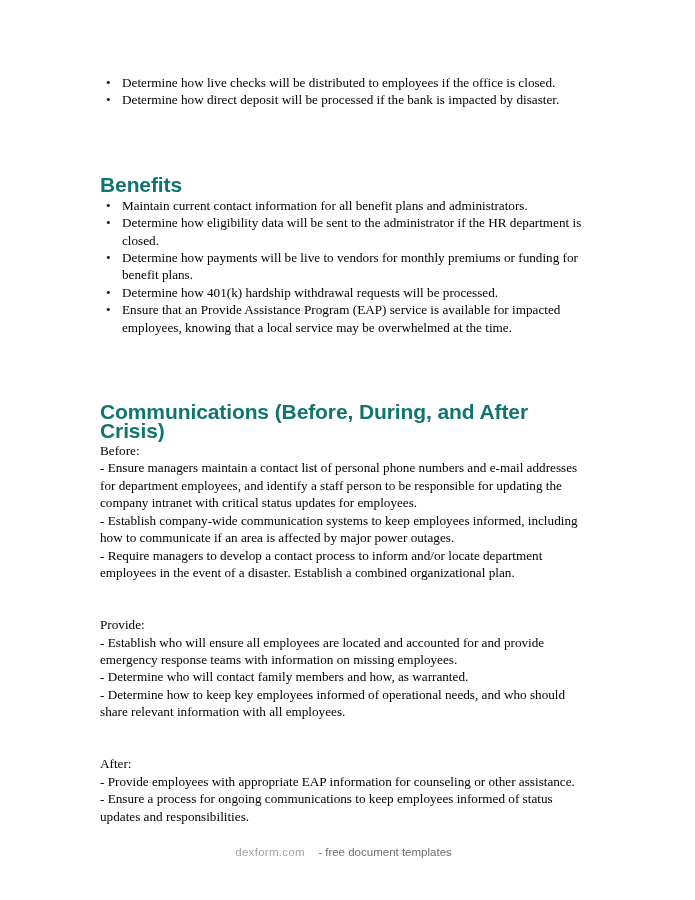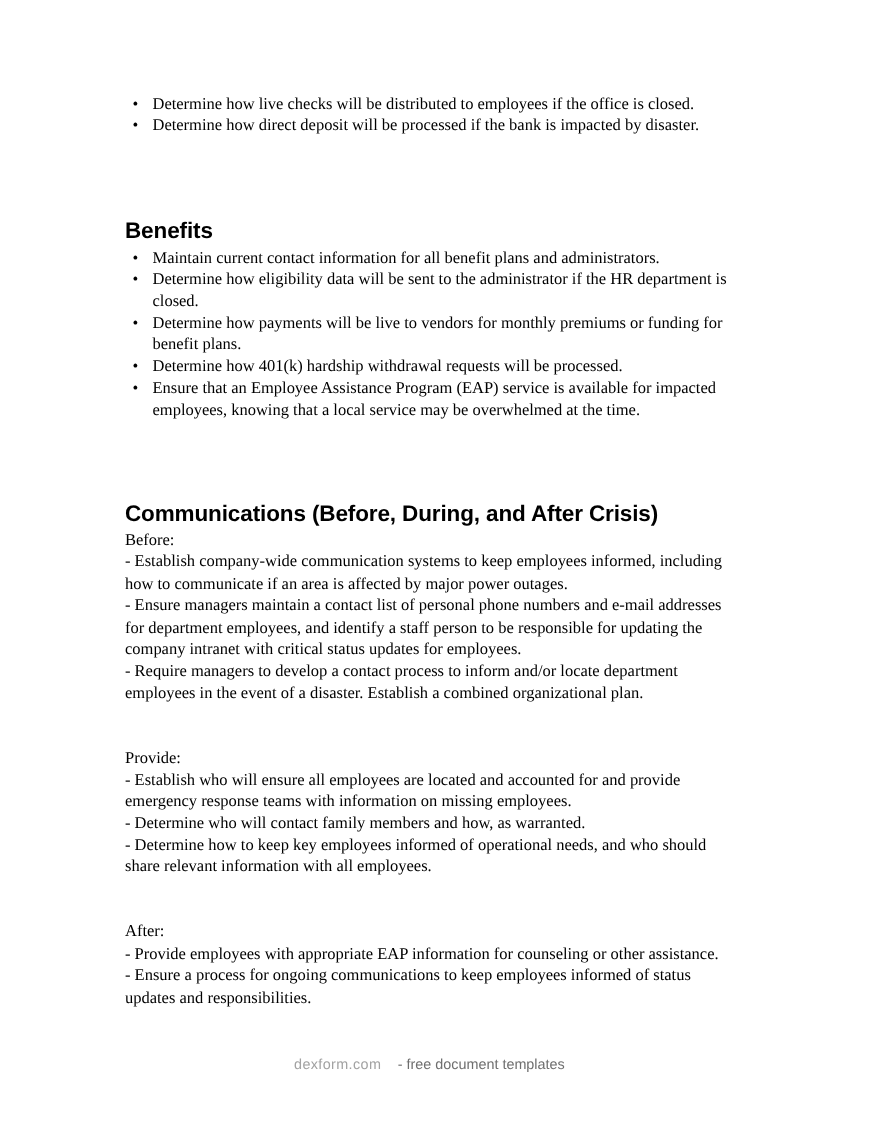--- a/index.html
+++ b/index.html
@@ -30,23 +30,23 @@
     position: absolute;
     left: 100px;
     top: 74px;
     width: 494px;
   }
 
   
   .heading {
     font-family: "Liberation Sans", "DejaVu Sans", sans-serif;
     font-weight: bold;
-    font-size: 18px;
+    font-size: 21px;
     line-height: 19px;
-    color: #000000;
+    color: #0f766e;
     letter-spacing: -0.1px;
     margin: 0;
   }
 
   
   .bullet-list {
     list-style: none;
     margin: 0;
     padding: 0;
   }
@@ -145,35 +145,35 @@
         <li class="bullet-item">
           <span class="dot">•</span>
           <span class="bullet-text">Determine how payments will be live to vendors for monthly premiums or funding for benefit plans.</span>
         </li>
         <li class="bullet-item">
           <span class="dot">•</span>
           <span class="bullet-text">Determine how 401(k) hardship withdrawal requests will be processed.</span>
         </li>
         <li class="bullet-item">
           <span class="dot">•</span>
-          <span class="bullet-text">Ensure that an Employee Assistance Program (EAP) service is available for impacted employees, knowing that a local service may be overwhelmed at the time.</span>
+          <span class="bullet-text">Ensure that an Provide Assistance Program (EAP) service is available for impacted employees, knowing that a local service may be overwhelmed at the time.</span>
         </li>
       </ul>
     </div>
 
     <div class="spacer-block" style="height:66px"></div>
 
     <div class="section">
       <h2 class="heading">Communications (Before, During, and After Crisis)</h2>
       <div style="height:2px"></div>
 
       <div>
         <p class="sublabel">Before:</p>
+        <p class="para">- Ensure managers maintain a contact list of personal phone numbers and e-mail addresses for department employees, and identify a staff person to be responsible for updating the company intranet with critical status updates for employees.</p>
         <p class="para">- Establish company-wide communication systems to keep employees informed, including how to communicate if an area is affected by major power outages.</p>
-        <p class="para">- Ensure managers maintain a contact list of personal phone numbers and e-mail addresses for department employees, and identify a staff person to be responsible for updating the company intranet with critical status updates for employees.</p>
         <p class="para">- Require managers to develop a contact process to inform and/or locate department employees in the event of a disaster.  Establish a combined organizational plan.</p>
       </div>
 
       <div class="spacer-line"></div>
       <div class="spacer-line"></div>
 
       <div>
         <p class="sublabel">Provide:</p>
         <p class="para">- Establish who will ensure all employees are located and accounted for and provide emergency response teams with information on missing employees.</p>
         <p class="para">- Determine who will contact family members and how, as warranted.</p>

